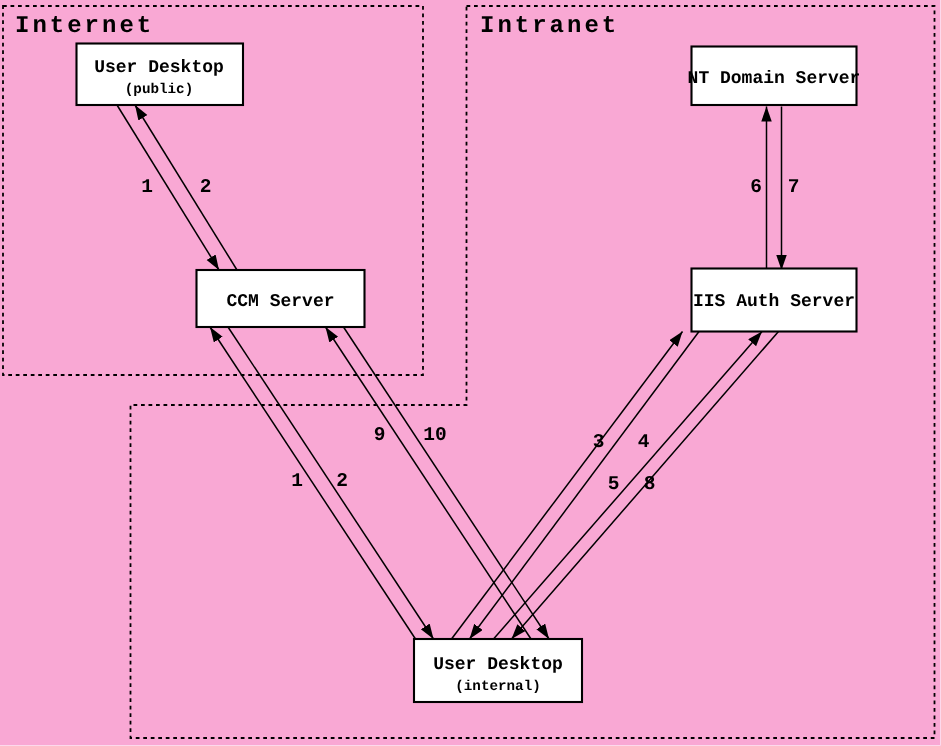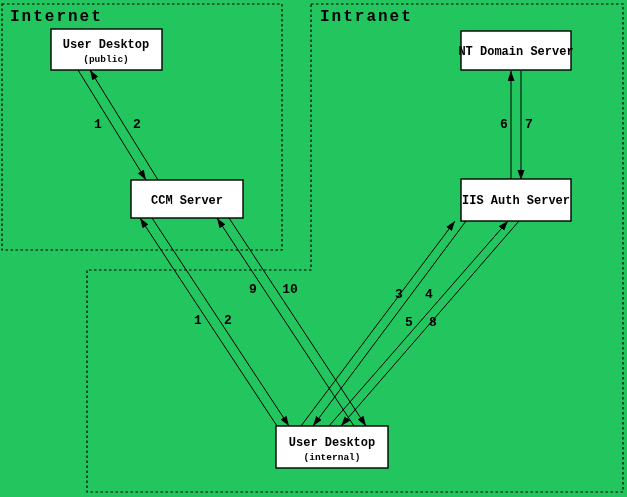--- a/index.html
+++ b/index.html
@@ -4,21 +4,21 @@
 <style>
   html, body {
     margin: 0;
     padding: 0;
     background: #ffffff;
   }
   .canvas {
     position: relative;
     width: 627px;
     height: 497px;
-    background: #22c55e;
+    background: #f9a8d4;
     font-family: "Liberation Mono", "DejaVu Sans Mono", monospace;
   }
   svg text {
     font-family: "Liberation Mono", "DejaVu Sans Mono", monospace;
     font-weight: bold;
     fill: #000000;
   }
   .zone-label {
     font-size: 16px;
     letter-spacing: 2px;

